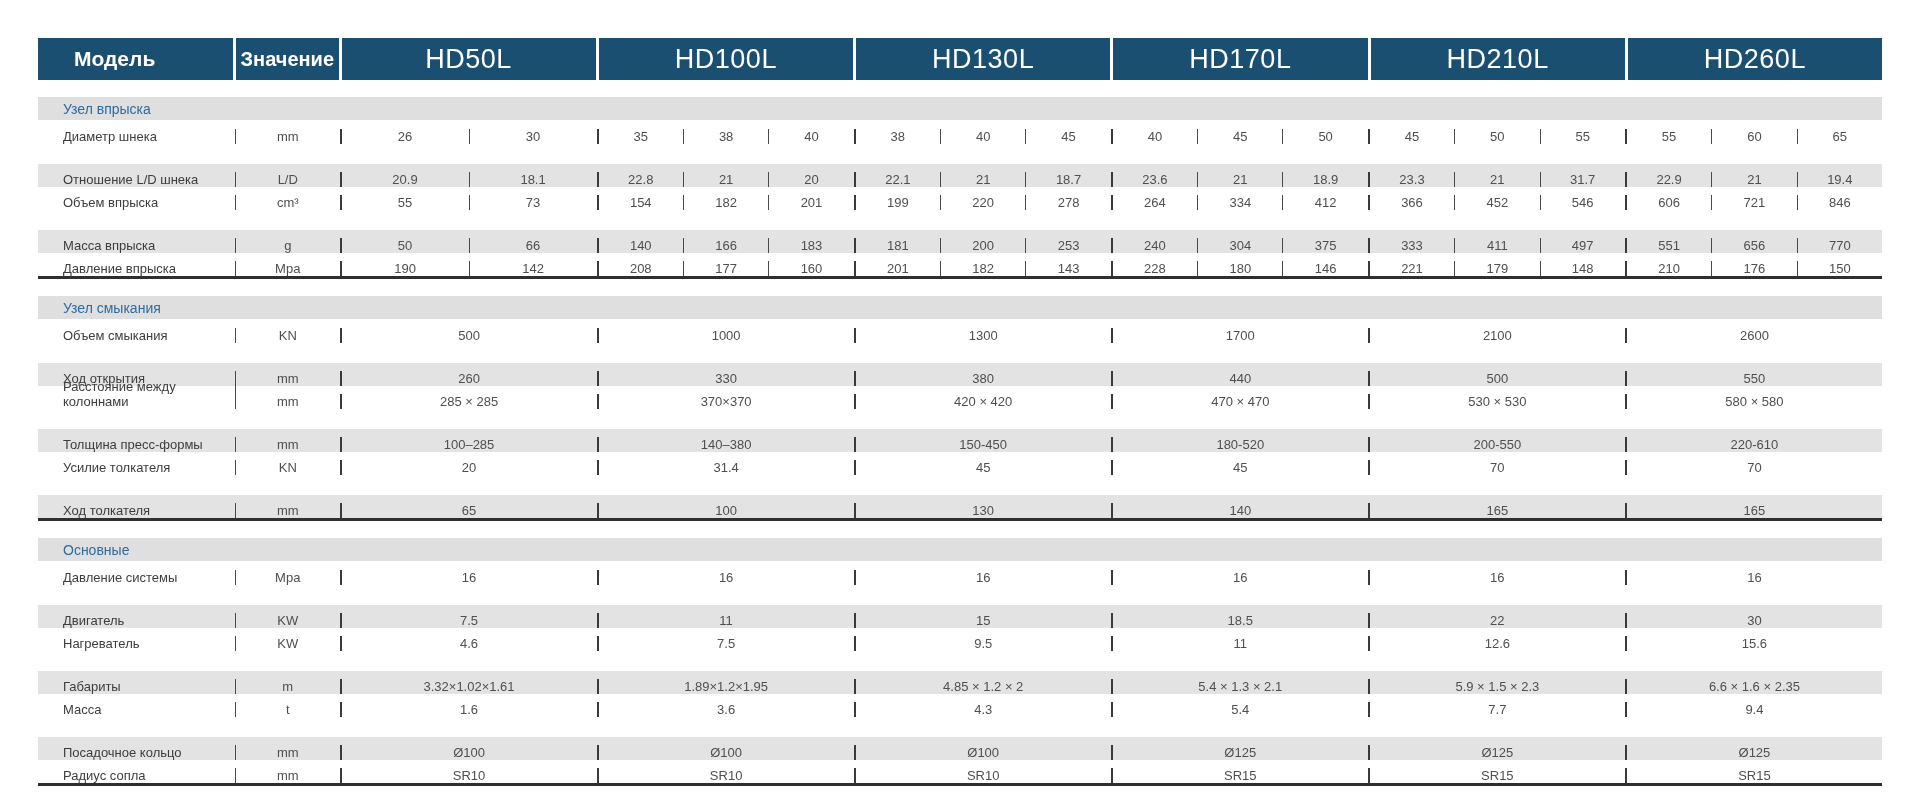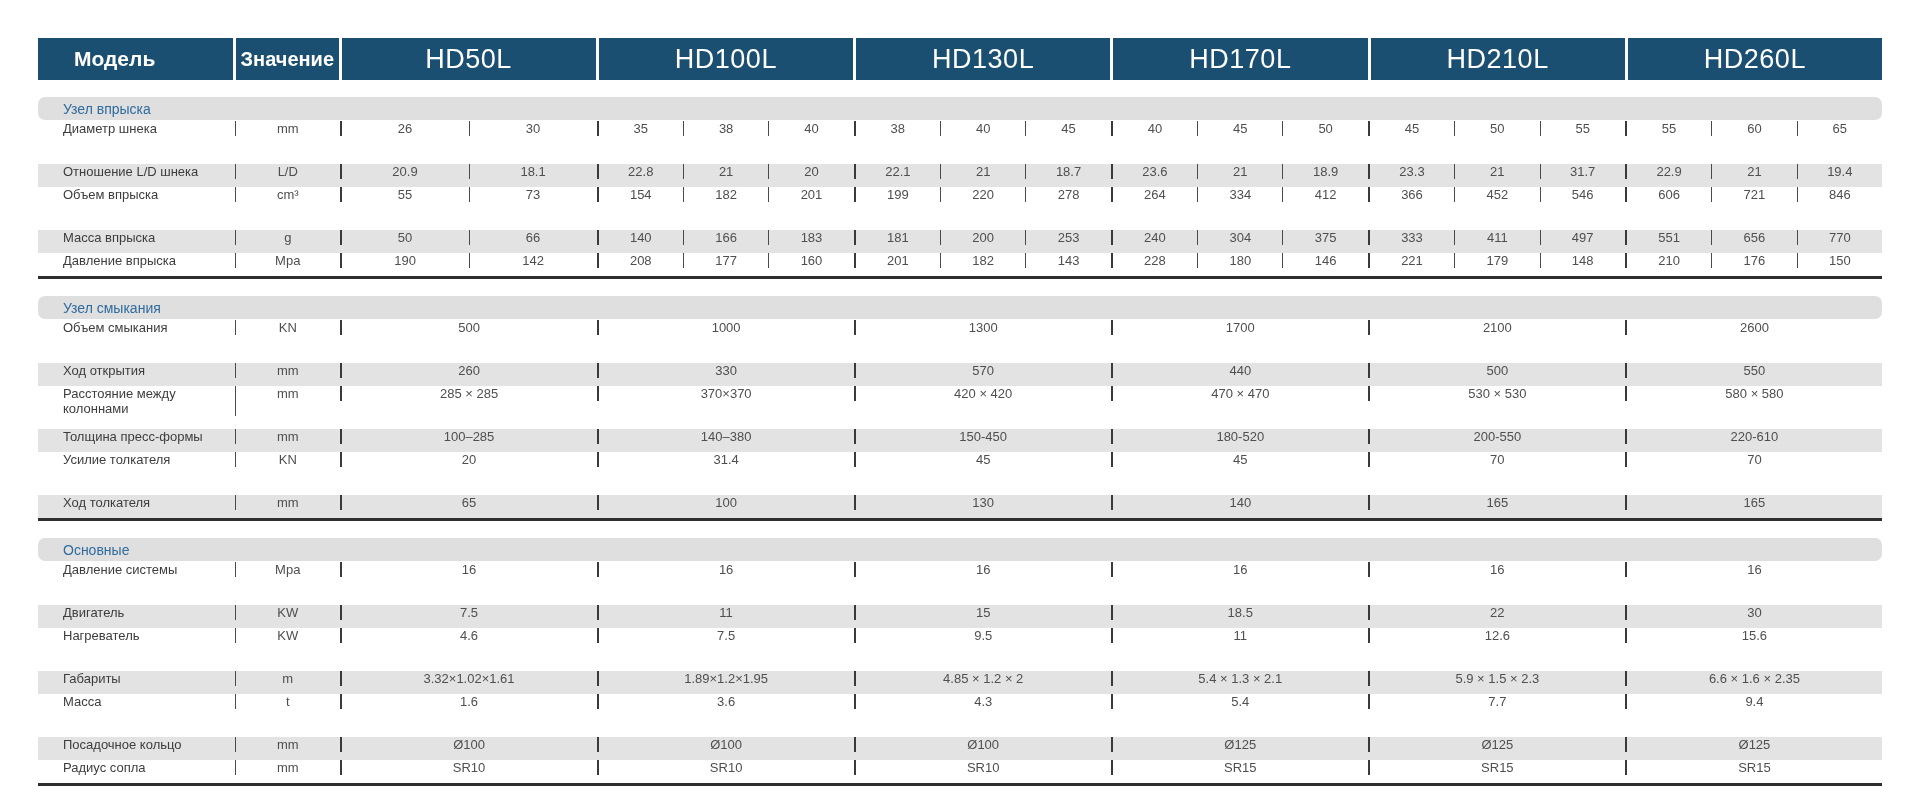--- a/index.html
+++ b/index.html
@@ -32,29 +32,28 @@
   .h-cell.unit-col { width: 5.72%; font-weight: bold; font-size: 20px; }
   .h-cell.machine { flex: 1; font-size: 27px; font-weight: 500; letter-spacing: 0.5px; }
   
   .section { margin-top: 17px; }
   .section-band {
     height: 23px;
     background: var(--band-bg, #dfdfdf);
     display: flex; align-items: center;
     padding-left: 25px;
     margin-bottom: 1px;
-    border-radius: 7px;
   }
   .section-title { color: var(--section-title, #2e6b9e); font-size: 14px; }
   .section-body { border-bottom: 3px solid #2f2f2f; }
   
   .row {
     display: flex; height: 23px;
     font-size: 13px; color: var(--value-text, #4f4f4f);
-    align-items: flex-start;
+    align-items: flex-end;
     background: #ffffff;
   }
   .row.striped { background: var(--stripe-bg, #e3e3e3); margin-top: 20px; }
   .cell { display: flex; align-items: center; justify-content: center; }
   .label-cell {
     width: 10.74%;
     justify-content: flex-start;
     padding-left: 25px;
     border-right: 1px solid #4a4a4a;
     color: var(--label-text, #3d3d3d);
@@ -287,21 +286,21 @@
           <div class="row striped">
             <div class="cell label-cell">Ход открытия</div>
             <div class="cell unit-cell">mm</div>
             <div class="group">
               <div class="sub">260</div>
             </div>
             <div class="group">
               <div class="sub">330</div>
             </div>
             <div class="group">
-              <div class="sub">570</div>
+              <div class="sub">380</div>
             </div>
             <div class="group">
               <div class="sub">440</div>
             </div>
             <div class="group">
               <div class="sub">500</div>
             </div>
             <div class="group">
               <div class="sub">550</div>
             </div>

